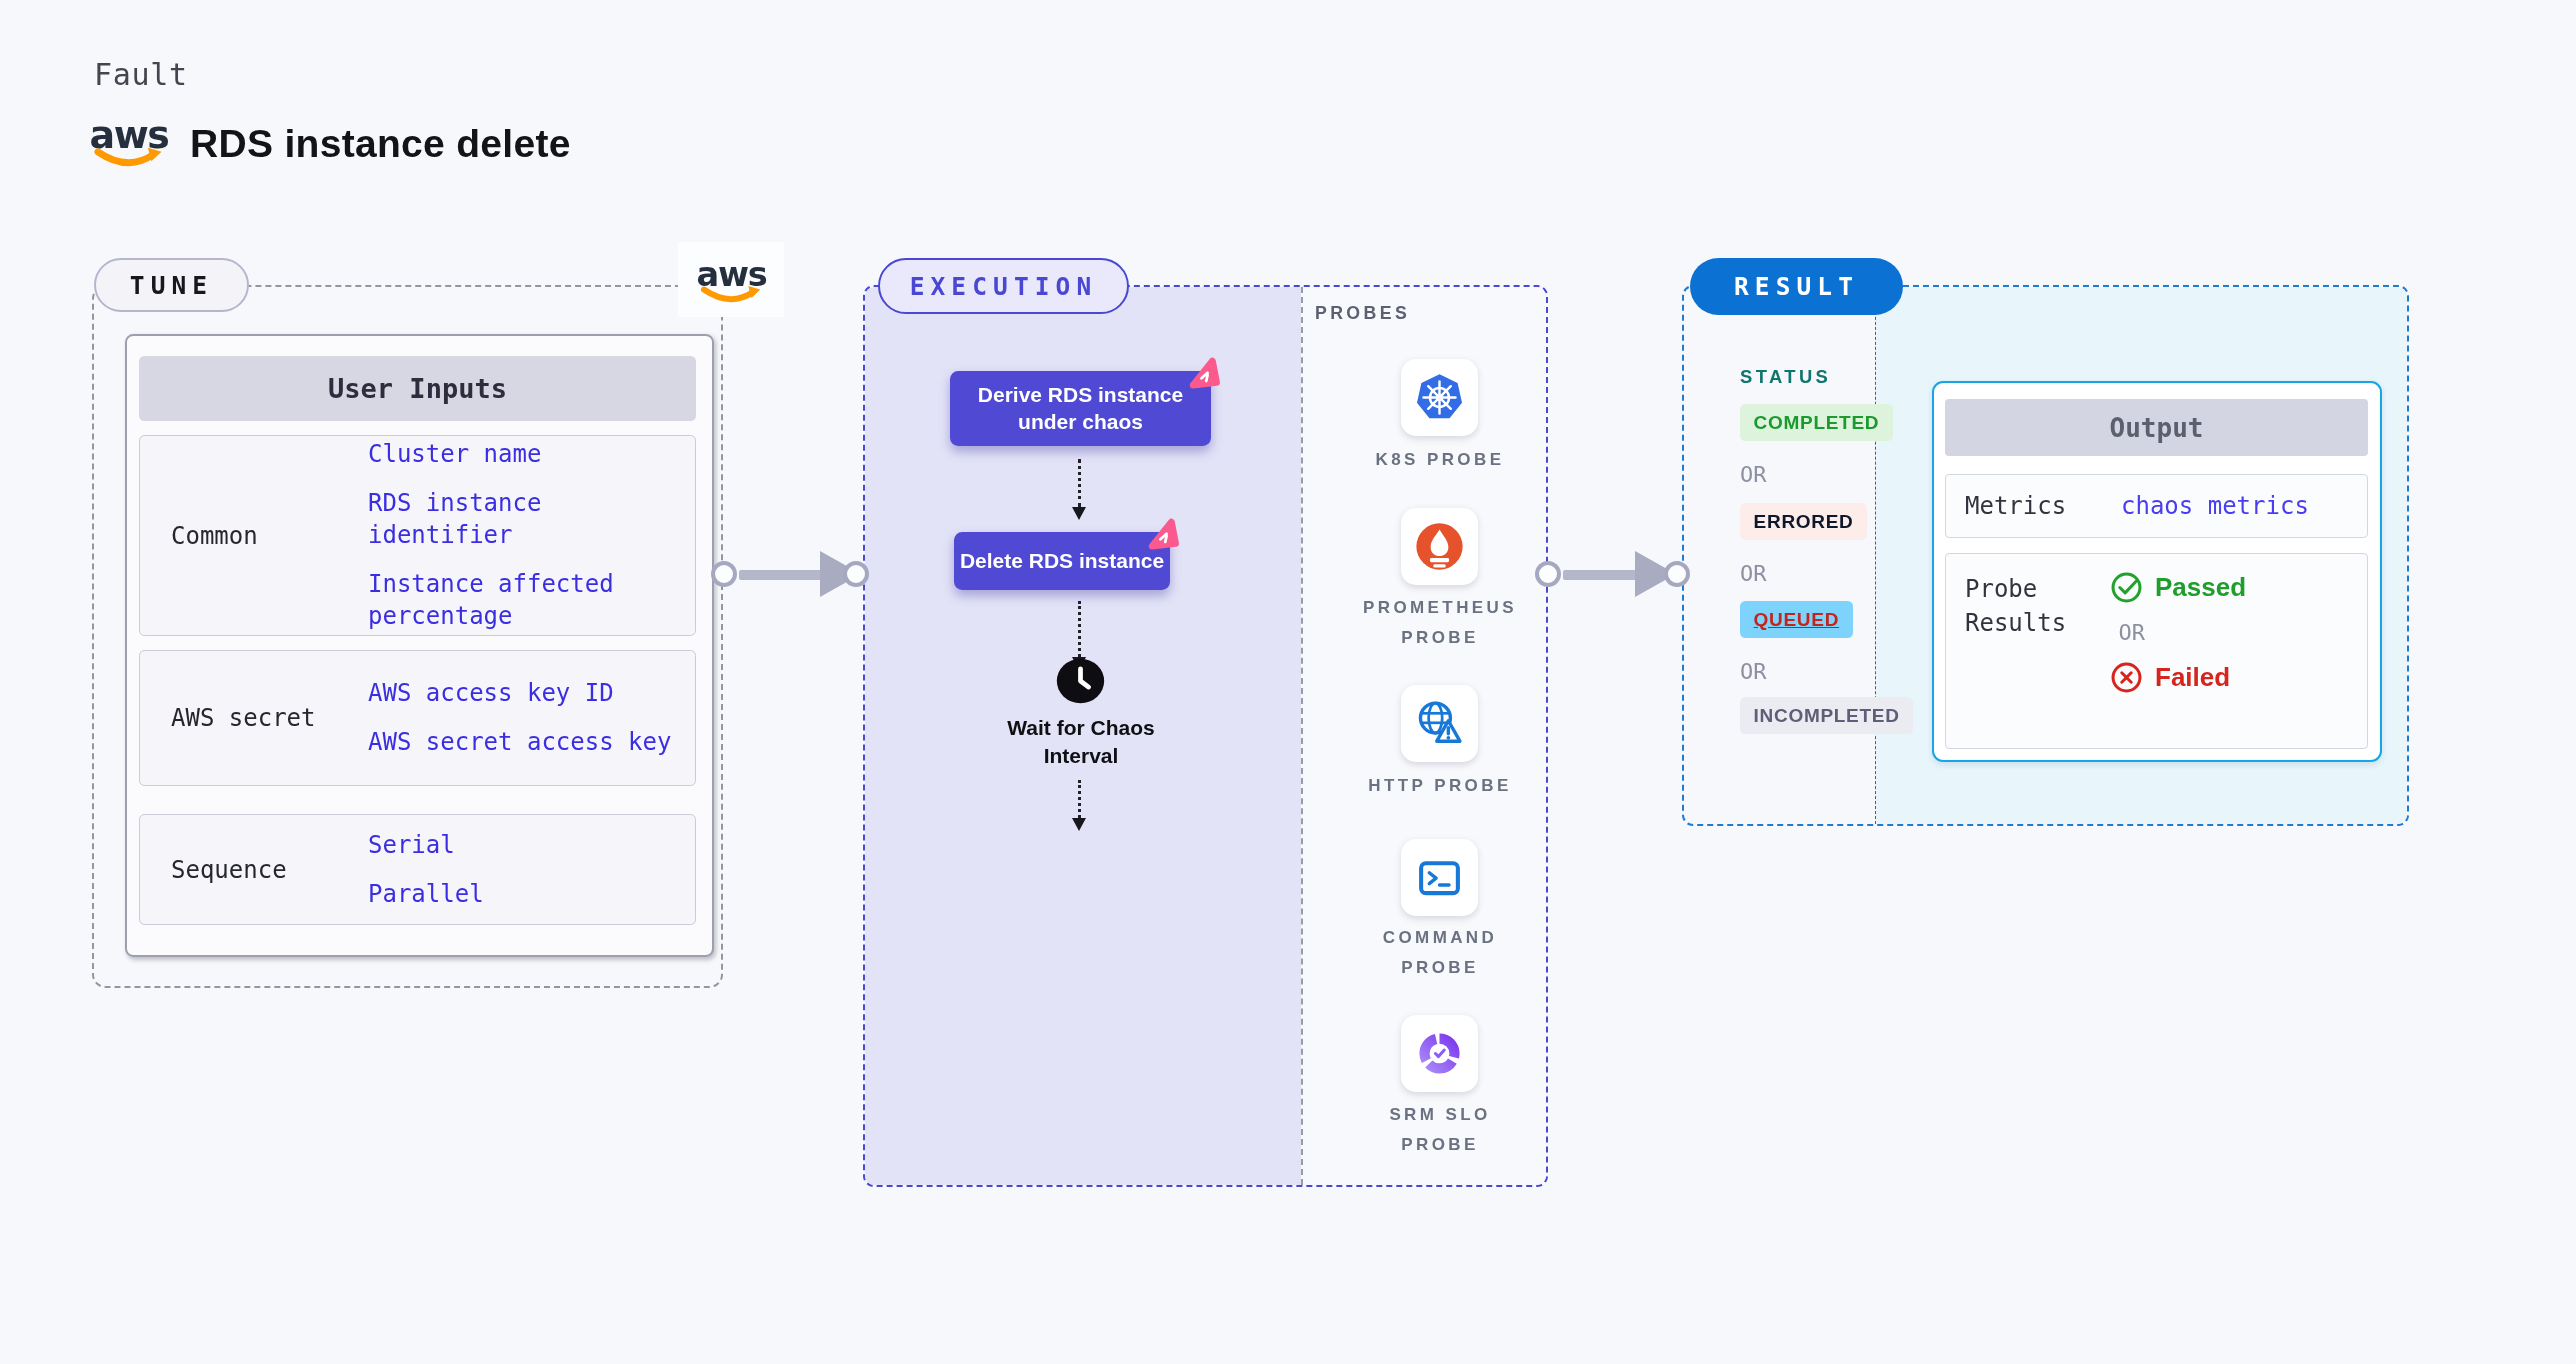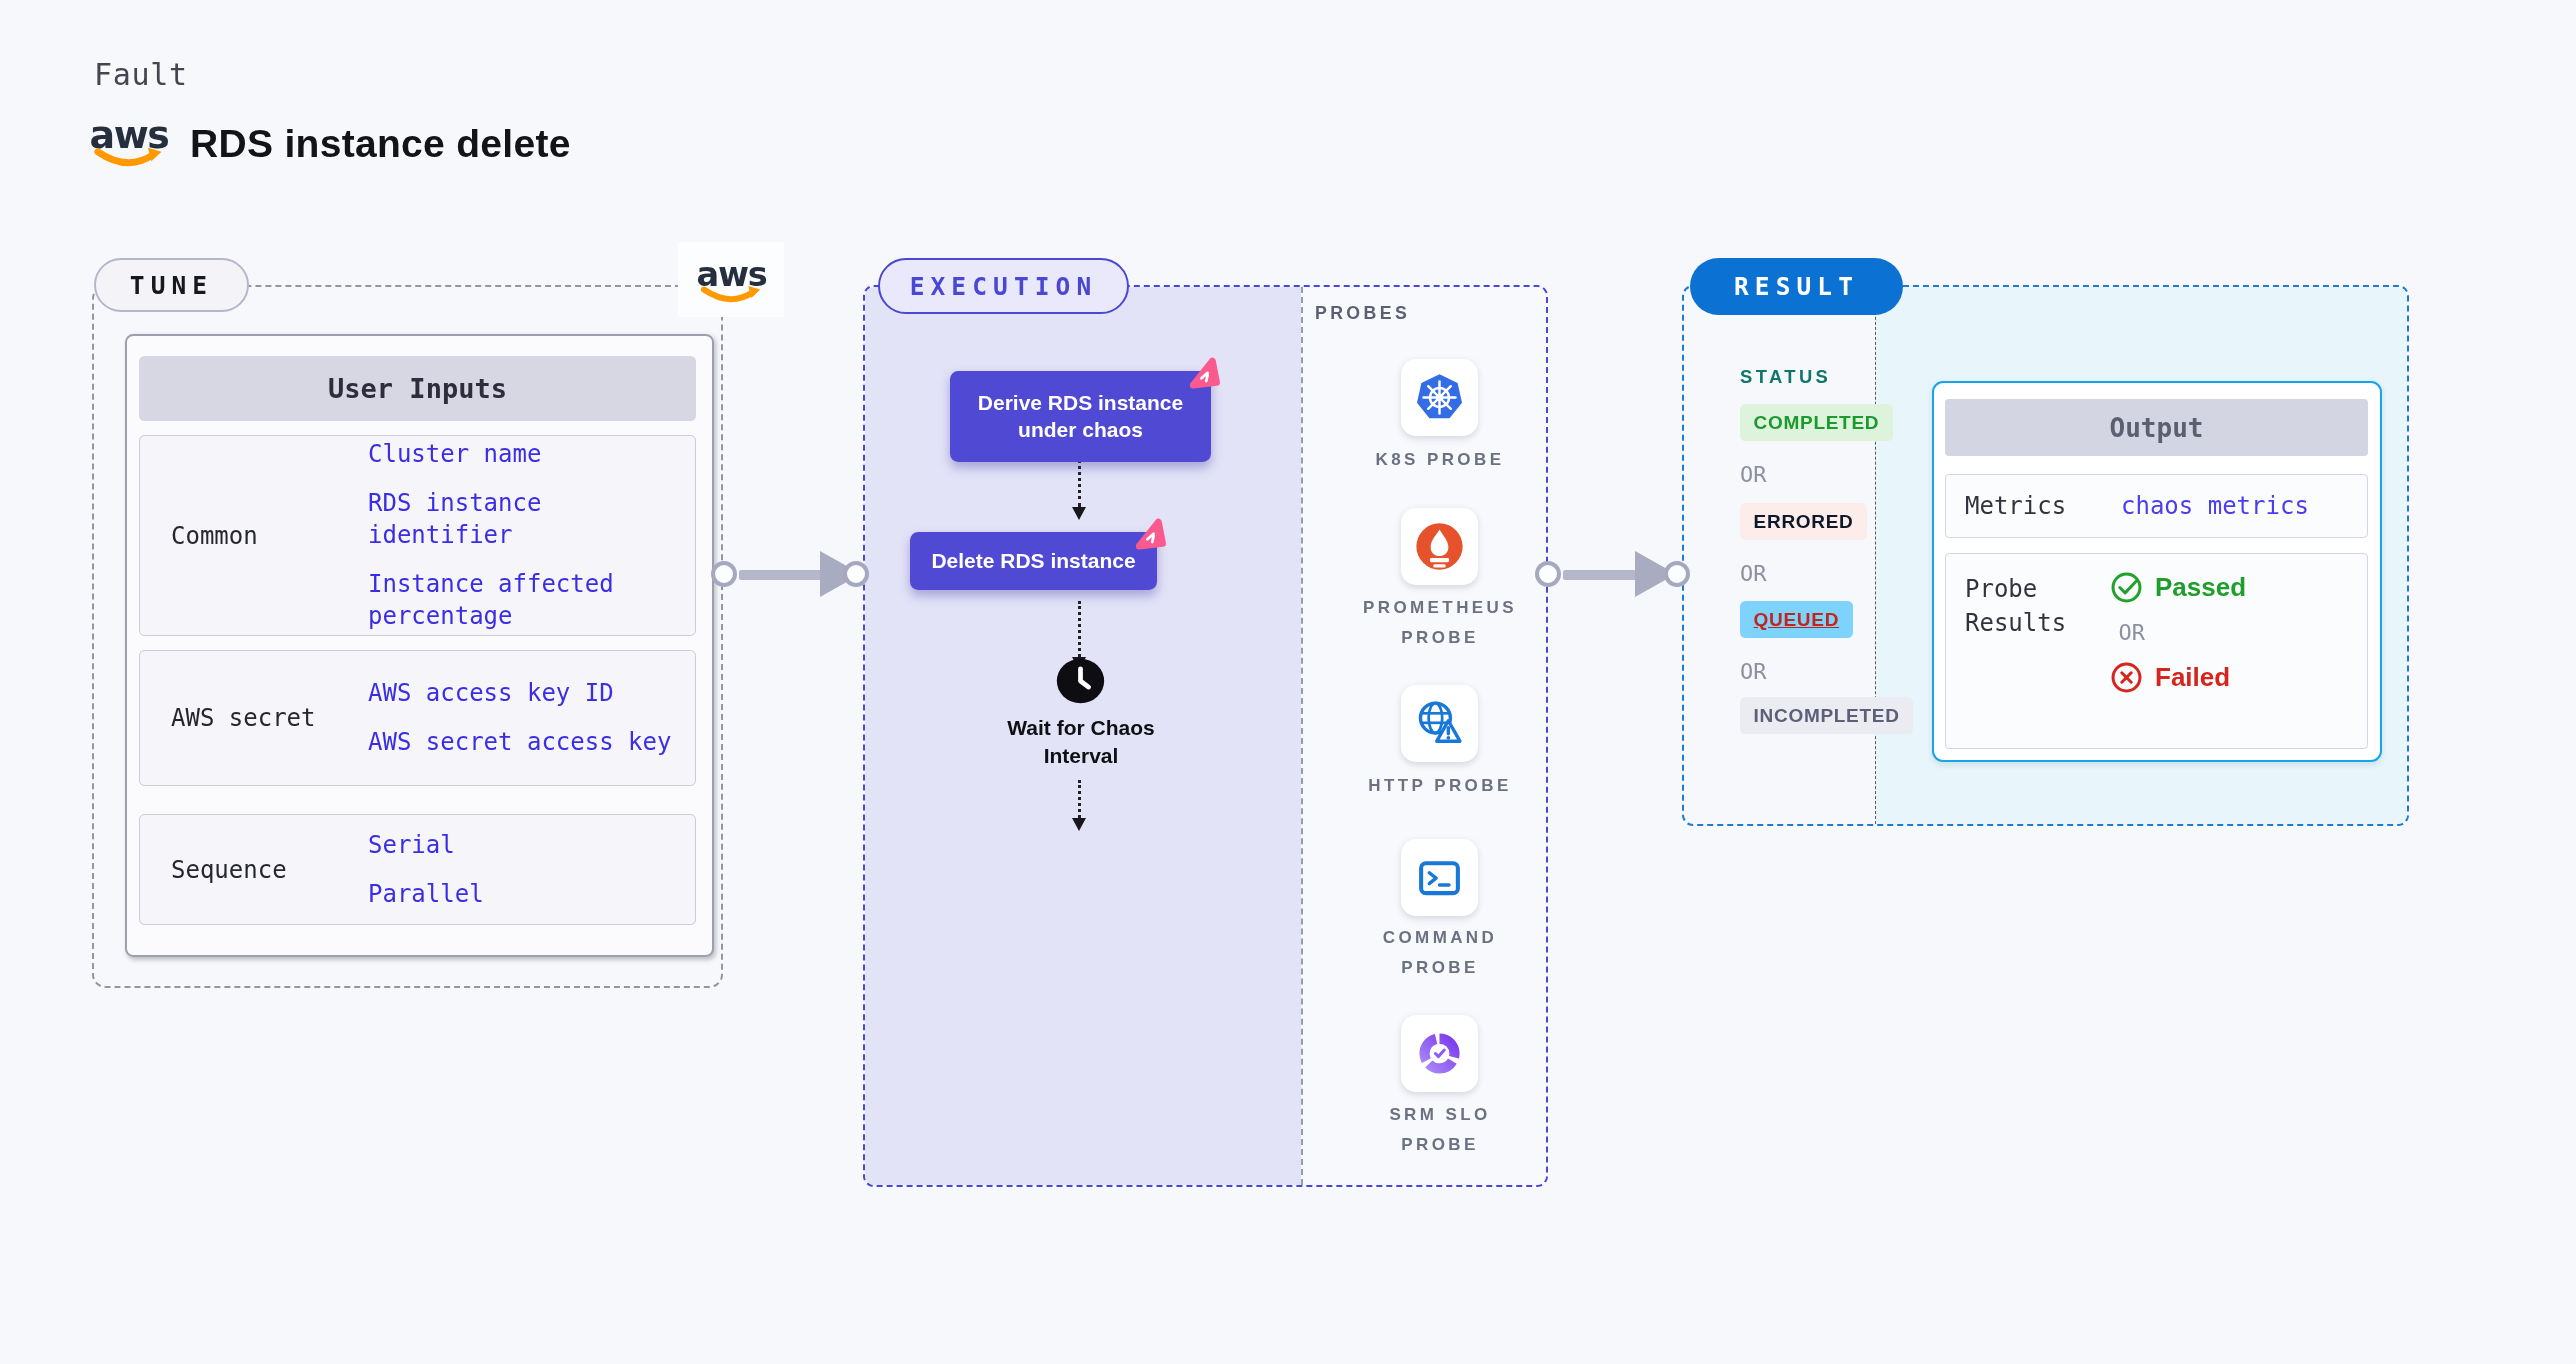--- a/index.html
+++ b/index.html
@@ -42,22 +42,22 @@
 
   
   .exec-box{left:863px;top:285px;width:685px;height:902px;border:2px dashed #4a48d2;border-radius:11px;
             overflow:hidden;box-sizing:border-box;}
   .exec-left{position:absolute;left:0;top:0;bottom:0;width:436px;background:#e3e3f7;}
   .exec-right{position:absolute;left:436px;top:0;bottom:0;right:0;background:#f8f9fc;}
   .exec-divider{position:absolute;left:436px;top:0;bottom:0;width:0;border-left:2px dashed #989caa;}
   .chaos-btn{background:#4f49d4;border-radius:8.2px;display:flex;align-items:center;justify-content:center;
              color:#fff;font-weight:bold;font-size:21px;line-height:1.25;text-align:center;
              box-shadow:0 5.4px 11px rgba(52,48,160,.35);z-index:3;}
-  .btn1{left:950px;top:371px;width:261px;height:91px;}
-  .btn2{left:910px;top:532px;width:247px;height:58px;}
+  .btn1{left:950px;top:371px;width:261px;height:75px;}
+  .btn2{left:954px;top:532px;width:216px;height:58px;}
   .btn3{left:949px;top:844px;width:264px;height:65px;}
   .chaos-badge{position:absolute;right:-11px;top:-16.3px;}
   .dot-line{width:0;border-left:3.4px dotted #212127;}
   .dot-head{width:0;height:0;border-left:7.5px solid transparent;border-right:7.5px solid transparent;border-top:13.6px solid #17171c;}
   .wait-label{left:979px;top:714px;width:204px;text-align:center;font-weight:bold;font-size:21px;color:#0f0f14;line-height:1.35;}
 
   
   .probes-title{left:1315px;top:303px;font-size:17.7px;font-weight:bold;color:#5b6170;letter-spacing:3.4px;}
   .probe-card{width:77px;height:77px;background:#fff;border-radius:15px;display:flex;align-items:center;
               justify-content:center;box-shadow:0 2.7px 6.8px rgba(100,105,130,.22);}

